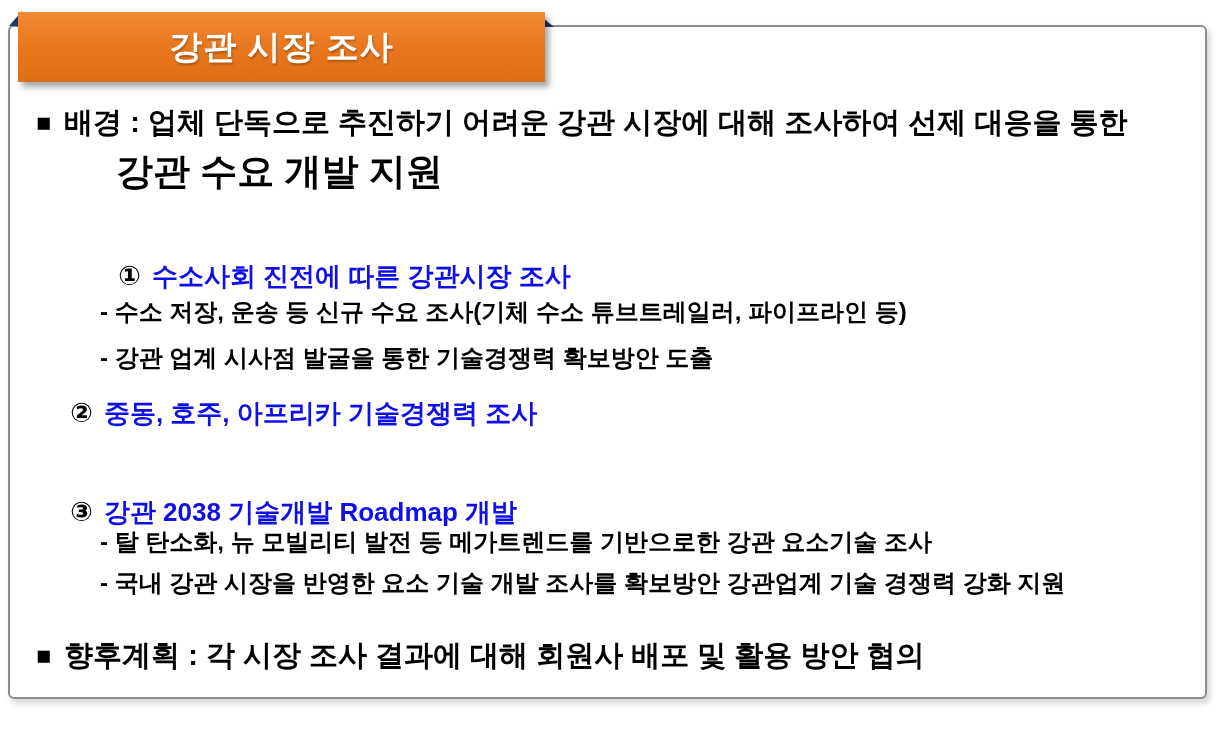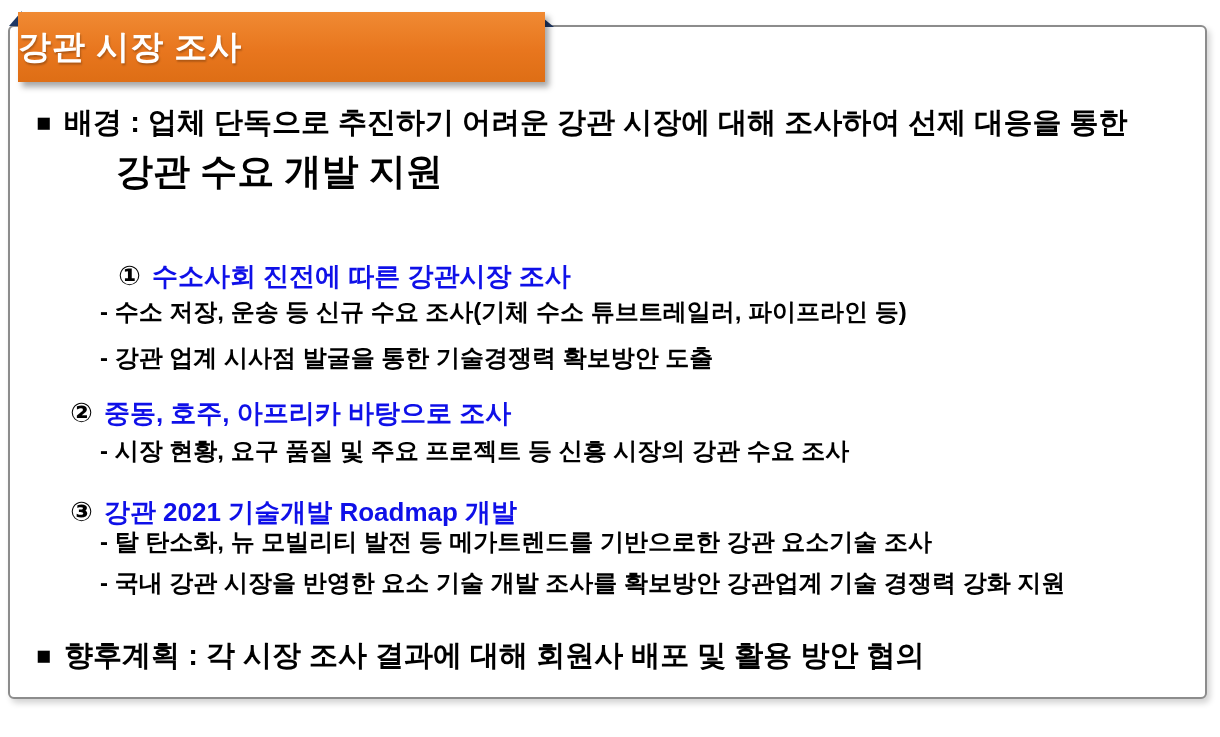--- a/index.html
+++ b/index.html
@@ -30,21 +30,21 @@
     border: 2px solid var(--border-gray);
     border-radius: 6px;
     box-shadow: 3px 4px 6px rgba(0,0,0,0.18);
   }
   .ribbon {
     position: absolute;
     left: 18px; top: 12px;
     width: 527px; height: 70px;
     background: linear-gradient(180deg, var(--ribbon-orange-light) 0%, var(--ribbon-orange) 55%, #DE6E15 100%);
     box-shadow: 4px 5px 6px rgba(0,0,0,0.35);
-    display: flex; align-items: center; 
+    display: flex; align-items: center; justify-content: center;
     z-index: 3;
   }
   .ribbon-title {
     color: #ffffff;
     font-size: 33px;
     font-weight: bold;
     letter-spacing: 1px;
     text-shadow: 1px 2px 2px rgba(0,0,0,0.25);
     white-space: nowrap;
   }
@@ -100,26 +100,25 @@
     <div class="row h-cont" style="left:106px; top:124px;">강관 수요 개발 지원</div>
 
 
     <div class="row item-row" style="left:60px; top:234px;margin-left:48px;">
       <span class="num">①</span><span class="item-title">수소사회 진전에 따른 강관시장 조사</span>
     </div>
     <div class="row sub-row" style="left:90px; top:272px;">- 수소 저장, 운송 등 신규 수요 조사(기체 수소 튜브트레일러, 파이프라인 등)</div>
     <div class="row sub-row" style="left:90px; top:318px;">- 강관 업계 시사점 발굴을 통한 기술경쟁력 확보방안 도출</div>
 
     <div class="row item-row" style="left:60px; top:371px;">
-      <span class="num">②</span><span class="item-title">중동, 호주, 아프리카 바탕으로 조사</span>
+      <span class="num">②</span><span class="item-title">중동, 호주, 아프리카 기술경쟁력 조사</span>
     </div>
-    <div class="row sub-row" style="left:90px; top:411px;">- 시장 현황, 요구 품질 및 주요 프로젝트 등 신흥 시장의 강관 수요 조사</div>
 
     <div class="row item-row" style="left:60px; top:470px;">
-      <span class="num">③</span><span class="item-title">강관 2021 기술개발 Roadmap 개발</span>
+      <span class="num">③</span><span class="item-title">강관 2038 기술개발 Roadmap 개발</span>
     </div>
     <div class="row sub-row" style="left:90px; top:502px;">- 탈 탄소화, 뉴 모빌리티 발전 등 메가트렌드를 기반으로한 강관 요소기술 조사</div>
     <div class="row sub-row" style="left:90px; top:543px;">- 국내 강관 시장을 반영한 요소 기술 개발 조사를 확보방안 강관업계 기술 경쟁력 강화 지원</div>
 
     <div class="row h-row" style="left:26px; top:612px;text-align:right;">
       <span class="sq">■</span><span>향후계획 : 각 시장 조사 결과에 대해 회원사 배포 및 활용 방안 협의</span>
     </div>
 
   </div>
 

